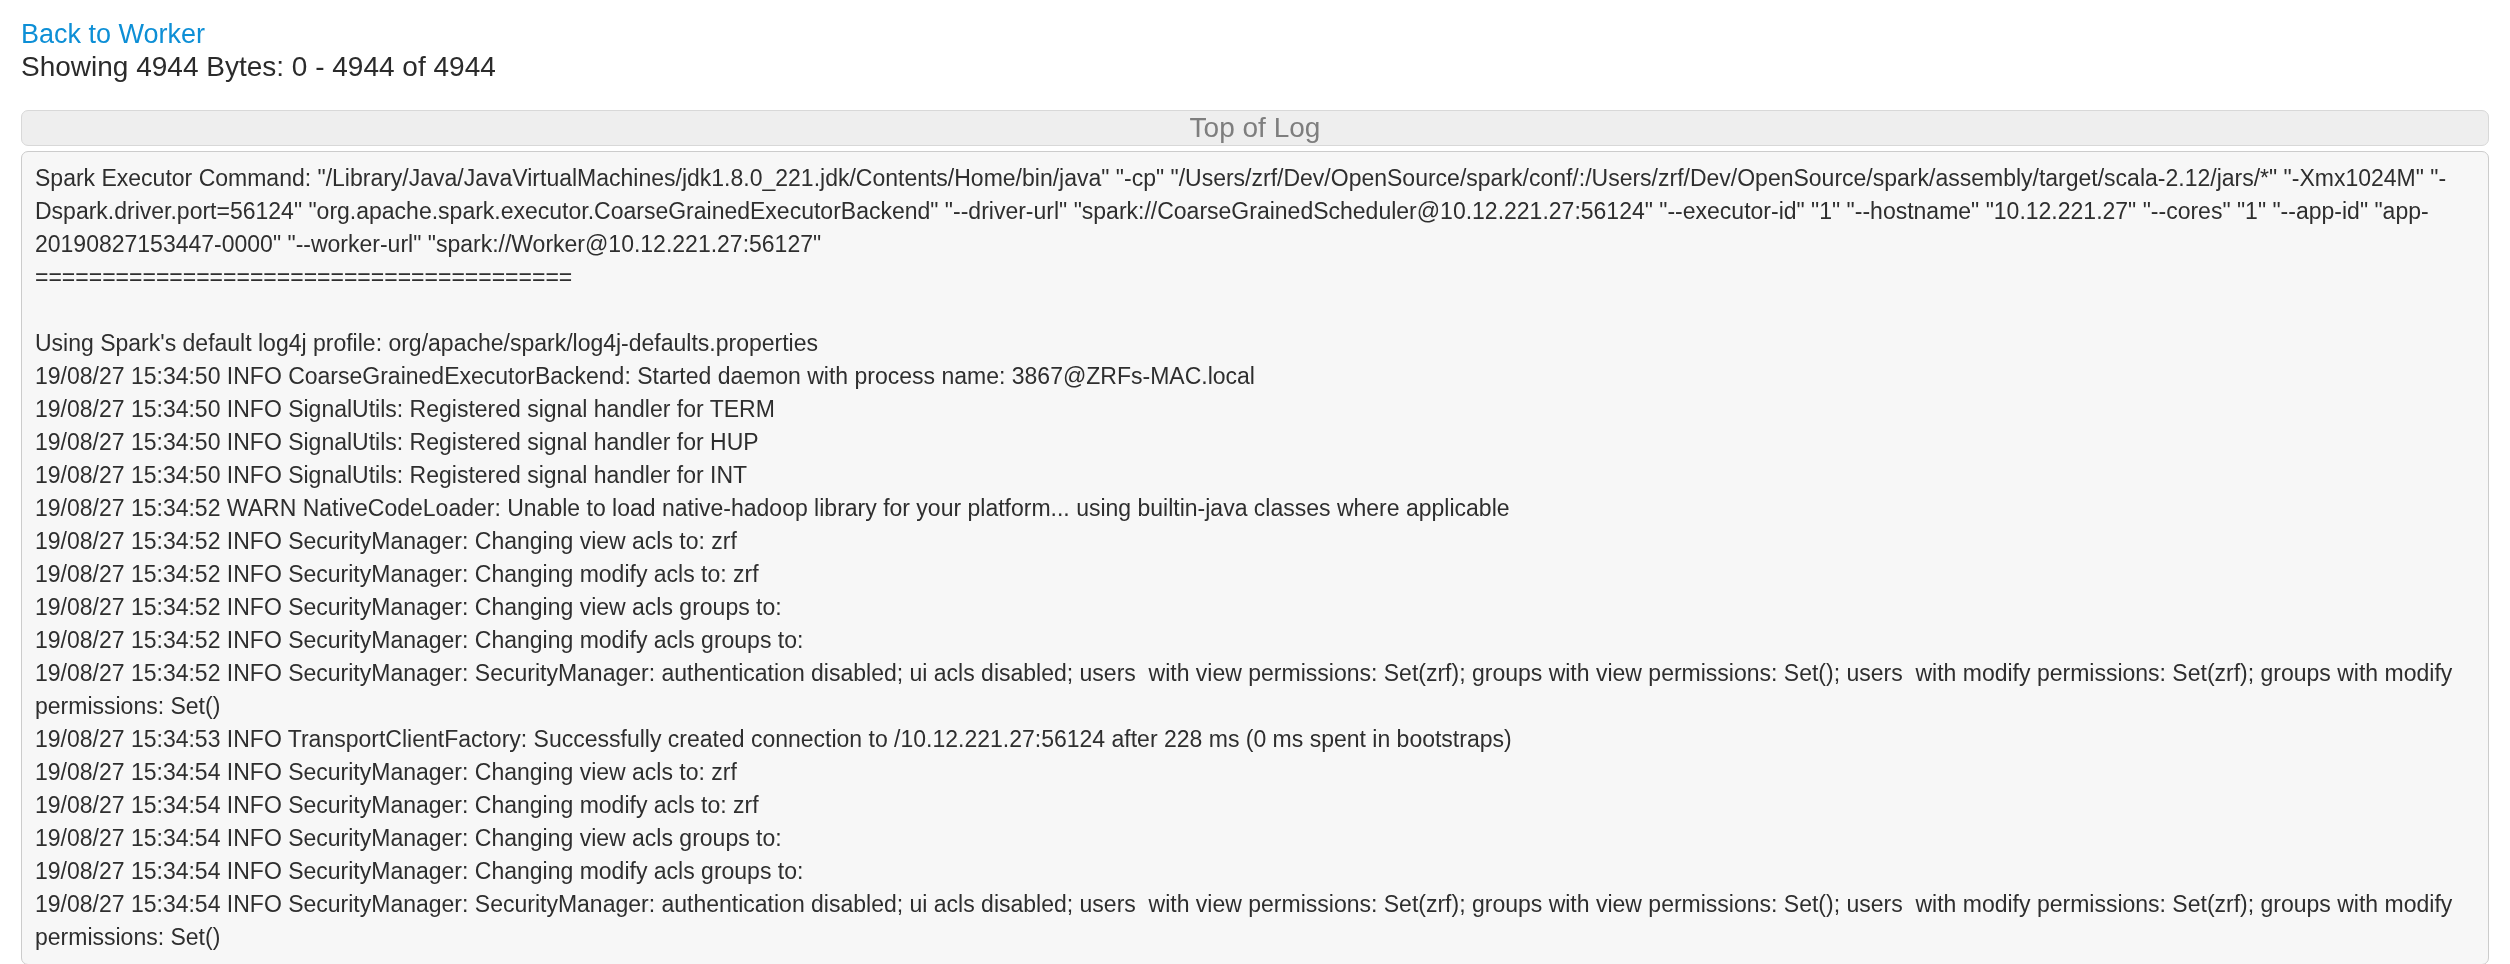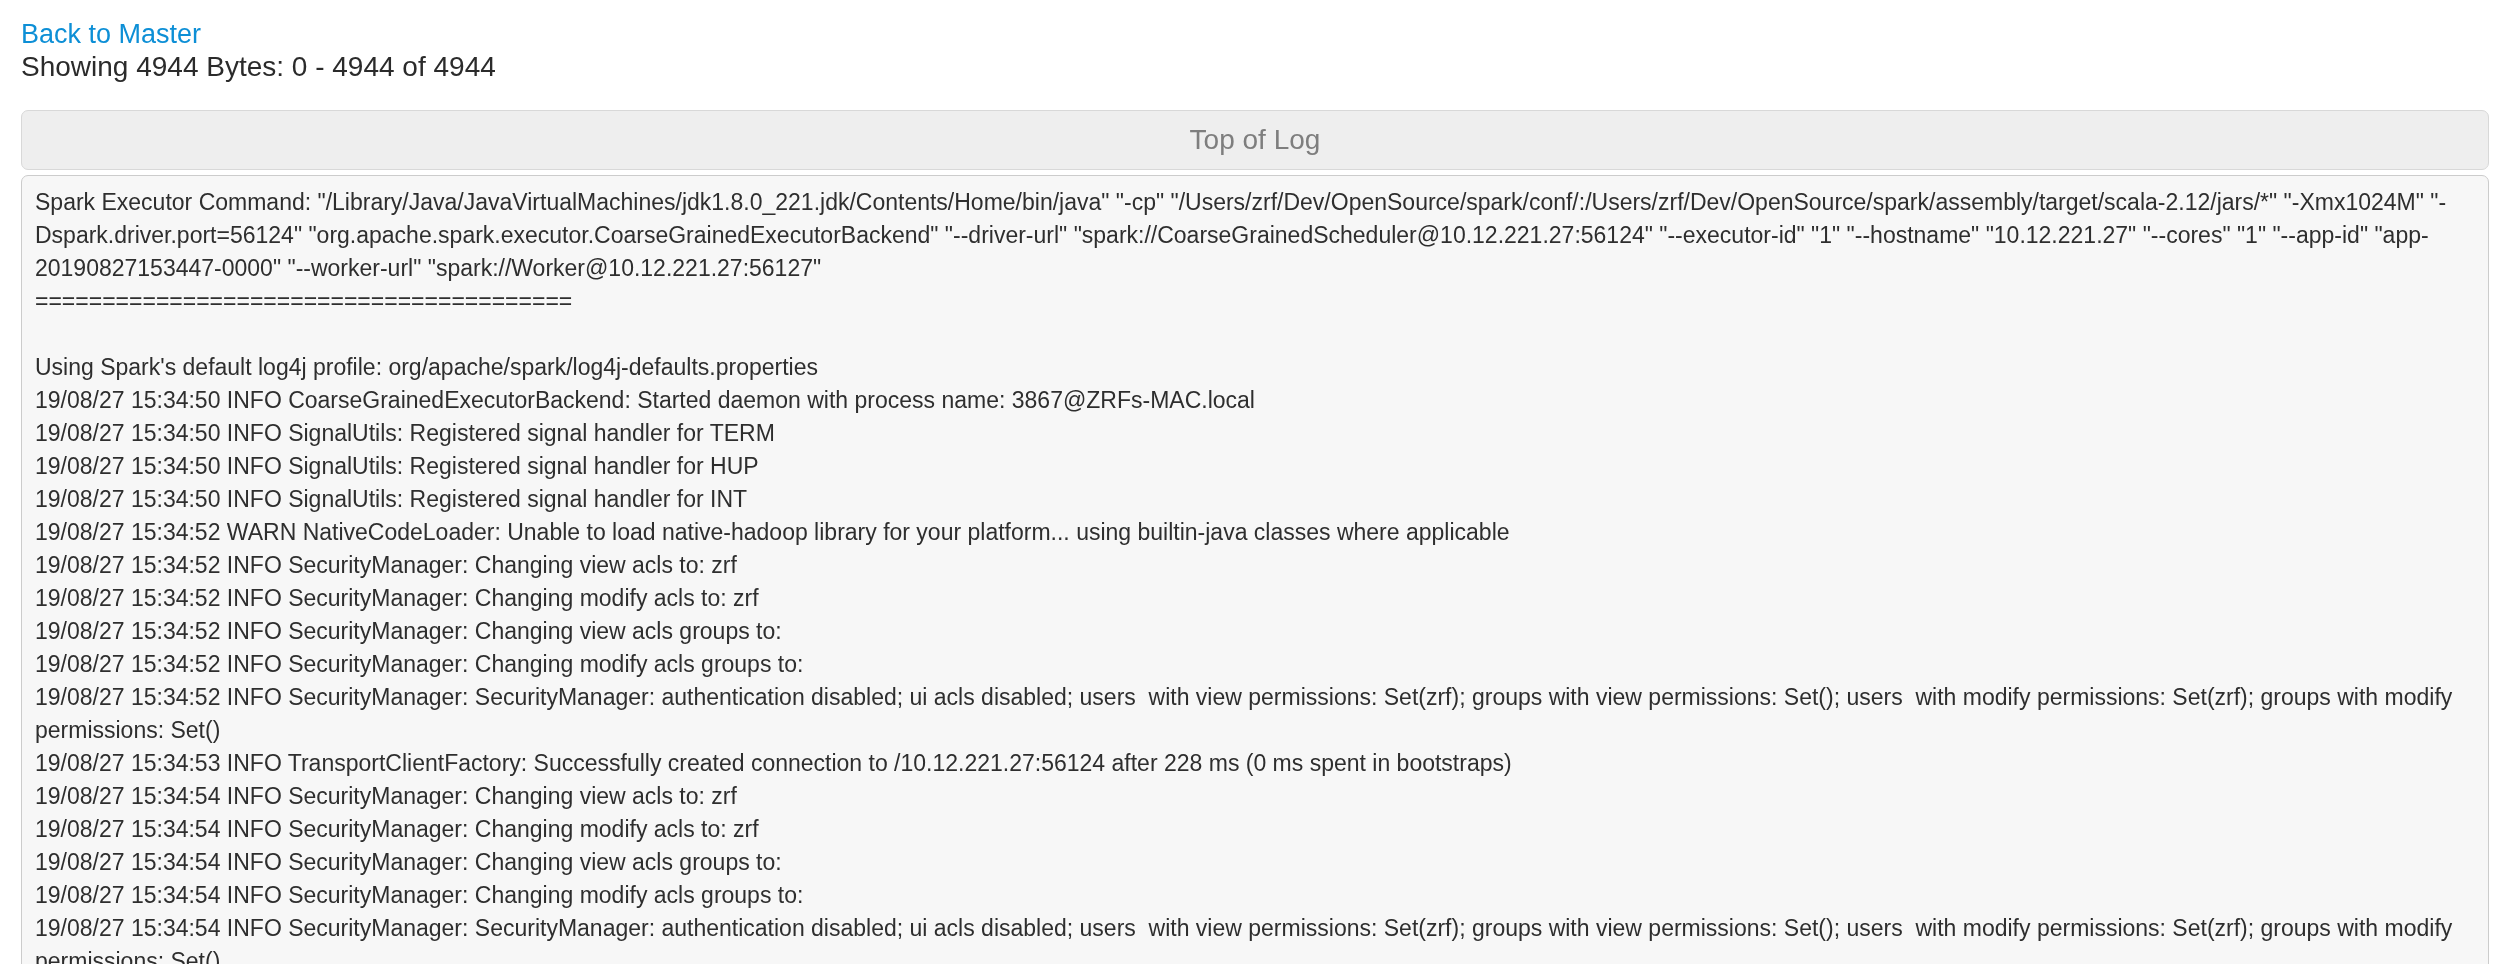--- a/index.html
+++ b/index.html
@@ -24,21 +24,21 @@
     margin-top: 6px;
     cursor: pointer;
   }
   .byte-range {
     font-size: 28px;
     line-height: 34px;
     color: #2b2b2b;
   }
   .log-header {
     margin-top: 26px;
-    height: 60px;
+    height: 36px;
     background: #eeeeee;
     border: 1px solid #d8d8d8;
     border-radius: 7px;
     display: flex;
     align-items: center;
     justify-content: center;
   }
   .log-header span {
     font-size: 28px;
     color: #7e7e7e;
@@ -58,21 +58,21 @@
     color: #2e2e2e;
     white-space: pre-wrap;
     word-wrap: break-word;
   }
 </style>
 </head>
 <body>
 
 <div class="page">
 
-  <a href="#" class="back-link">Back to Master</a>
+  <a href="#" class="back-link">Back to Worker</a>
 
   <div class="byte-range">Showing 4944 Bytes: 0 - 4944 of 4944</div>
 
   <div class="log-header">
     <span>Top of Log</span>
   </div>
 
   <div class="log-box">
     <pre class="log-text">Spark Executor Command: "/Library/Java/JavaVirtualMachines/jdk1.8.0_221.jdk/Contents/Home/bin/java" "-cp" "/Users/zrf/Dev/OpenSource/spark/conf/:/Users/zrf/Dev/OpenSource/spark/assembly/target/scala-2.12/jars/*" "-Xmx1024M" "-Dspark.driver.port=56124" "org.apache.spark.executor.CoarseGrainedExecutorBackend" "--driver-url" "spark://CoarseGrainedScheduler@10.12.221.27:56124" "--executor-id" "1" "--hostname" "10.12.221.27" "--cores" "1" "--app-id" "app-20190827153447-0000" "--worker-url" "spark://Worker@10.12.221.27:56127"
 ========================================

